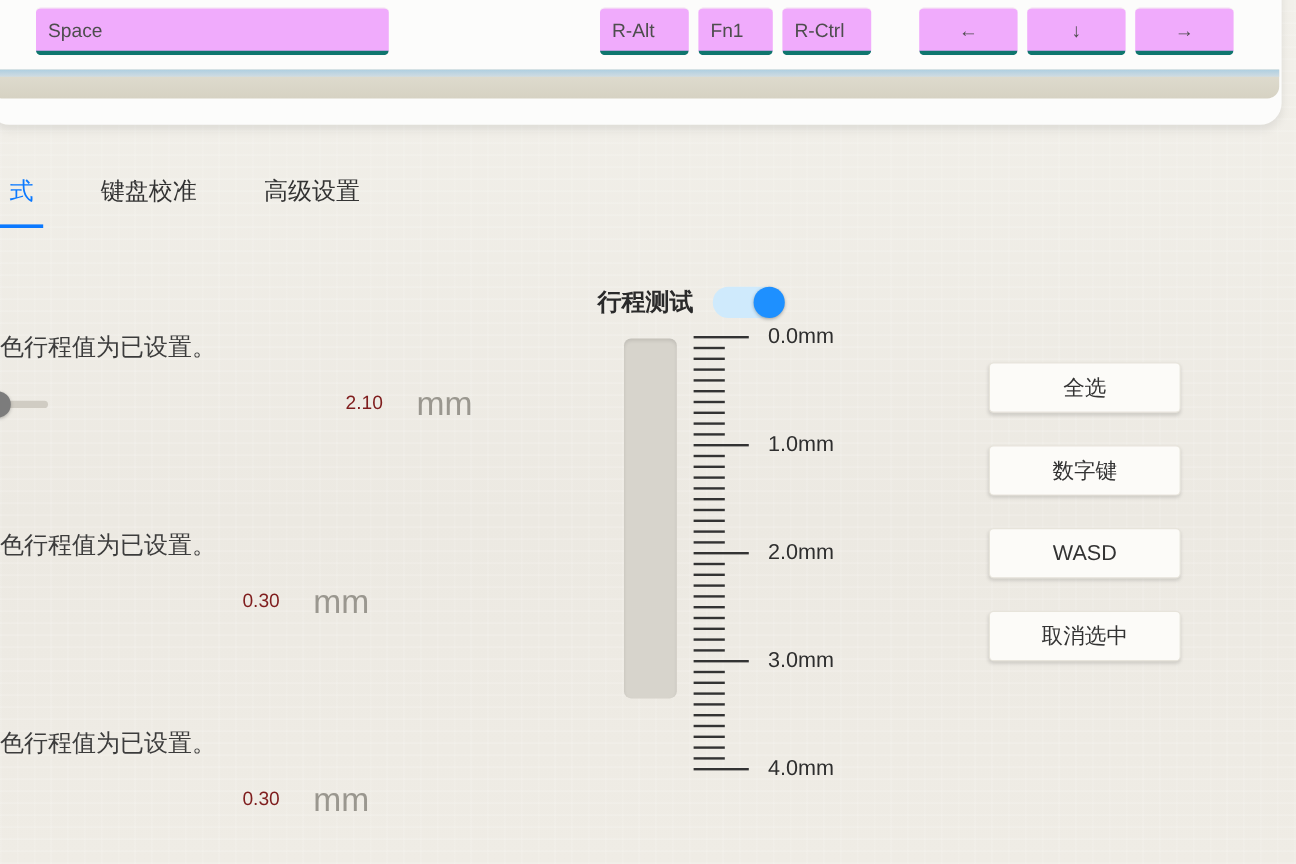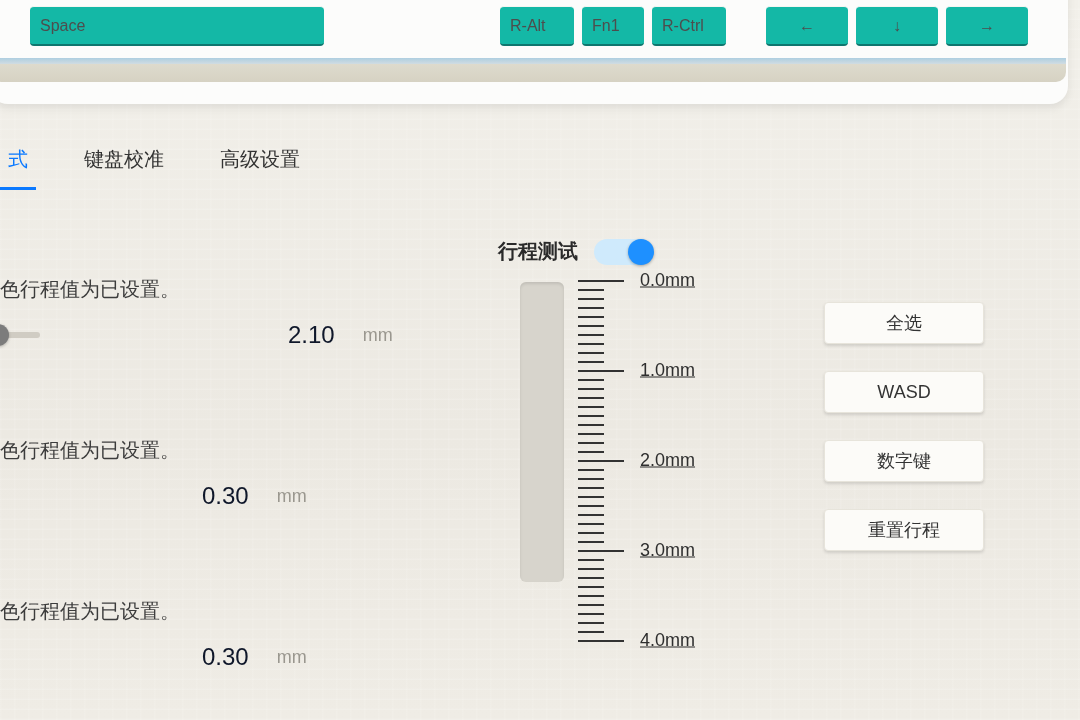--- a/index.html
+++ b/index.html
@@ -11,22 +11,22 @@
       repeating-linear-gradient(0deg,rgba(255,255,255,.15)0 1px,transparent 2px 10px),
       repeating-linear-gradient(90deg,rgba(255,255,255,.10)0 1px,transparent 2px 14px),
       linear-gradient(180deg,#f2f0ea,#ece9e2 60%,#efece5);
   }
 
   
   .kb-card{position:absolute;left:-10px;top:-56px;right:12px;height:160px;
     background:#fcfcfb;border-radius:18px;box-shadow:0 4px 8px rgba(0,0,0,.08);}
   .kb-row{position:absolute;left:40px;right:40px;bottom:58px;height:40px;display:flex;gap:8px;
     color:#5b5b5b;font-size:16px;align-items:center;}
-  .key{background:#14b8a6;border-top:1px solid #f6f5f1;border-bottom:2px solid #0f766e;
-    border-radius:4px;height:40px;display:flex;align-items:center;justify-content:flex-start;
+  .key{background:#f0abfc;border-top:1px solid #f6f5f1;border-bottom:4px solid #0f766e;
+    border-radius:4px;height:40px;display:flex;align-items:flex-end;justify-content:flex-start;
     padding:6px 10px;min-width:60px;color:#4d4d4d;}
   .key.space{flex:1;justify-content:flex-start;}
   .key.ralt{min-width:74px}
   .key.fn{min-width:62px}
   .key.rctrl{min-width:74px}
   .key.arrow{min-width:82px;justify-content:center}
   .kb-base{position:absolute;left:2px;right:2px;bottom:22px;height:24px;
     background:linear-gradient(180deg,#e0ddd0,#d6d2c3);border-radius:0 0 10px 10px;}
   .kb-base::after{content:"";position:absolute;left:0;right:0;top:0;height:6px;
     background:linear-gradient(180deg,#a9cde2,#cfdce4);opacity:.9;}
@@ -38,43 +38,43 @@
 
   
   .left-col{position:absolute;left:0;top:276px;width:440px;}
   .group{margin-bottom:88px;}
   .label{font-size:20px;color:#3c3c3c;margin-bottom:18px;}
   .slider-row{display:flex;align-items:center;gap:18px;}
   .track{position:relative;flex:0 0 260px;height:6px;background:#d0ccc3;border-radius:3px;}
   .thumb{position:absolute;left:-2px;top:50%;transform:translate(-50%,-50%);
     width:22px;height:22px;border-radius:50%;background:#7c7c7c;
     box-shadow:0 1px 3px rgba(0,0,0,.25);}
-  .value{font-size:24px;color:#0f172a;margin-left:2px;}
-  .unit{font-size:18px;color:#9a978f;margin-left:10px;}
+  .value{font-size:16px;color:#7f1d1d;margin-left:2px;}
+  .unit{font-size:28px;color:#9a978f;margin-left:10px;}
   .group1 .track{flex:0 0 40px}
   .group2 .slider-row,.group3 .slider-row{margin-left:200px;}
   .group1 .slider-row .value,.group1 .slider-row .unit{margin-left:230px}
   .group1 .slider-row .unit{margin-left:10px}
 
   
   .test-head{position:absolute;left:498px;top:238px;display:flex;align-items:center;gap:16px;justify-content:space-between;}
   .test-head .tlabel{font-size:20px;font-weight:700;color:#2a2a2a;}
   .toggle{width:58px;height:26px;background:#cfeafc;border-radius:13px;position:relative;cursor:pointer;}
   .toggle .knob{position:absolute;right:-2px;top:50%;transform:translate(0,-50%);
     width:26px;height:26px;border-radius:50%;background:#1e90ff;box-shadow:0 1px 3px rgba(0,0,0,.3);}
 
   
   .ruler-wrap{position:absolute;left:520px;top:280px;width:220px;height:380px;}
   .key-column{position:absolute;left:0;top:2px;width:44px;height:300px;background:#d7d4cc;border-radius:6px;
     box-shadow:inset 0 2px 3px rgba(0,0,0,.1);}
   .ticks{position:absolute;left:58px;top:0;width:80px;height:360px;}
   .tick{position:absolute;left:0;height:2px;background:#333;width:26px;}
   .tick.major{width:46px;height:2.4px}
   .scale-labels{position:absolute;left:120px;top:0;height:360px;font-size:18px;color:#2e2e2e;}
-  .scale-labels div{position:absolute;transform:translateY(-50%);left:0;text-decoration:underline;}
+  .scale-labels div{position:absolute;transform:translateY(-50%);left:0;}
 
   
   .btn-col{position:absolute;right:96px;top:302px;width:160px;display:flex;flex-direction:column;gap:27px;}
   .btn{height:42px;background:#fcfbf8;border:1px solid #e7e4db;border-radius:4px;
     box-shadow:0 2px 3px rgba(0,0,0,.12);display:flex;align-items:center;justify-content:center;
     font-size:18px;color:#333;cursor:pointer;}
 </style>
 </head>
 <body>
 
@@ -199,21 +199,21 @@
     <div style="top:75%">3.0mm</div>
     <div style="top:100%">4.0mm</div>
   </div>
 </div>
 
 <div class="btn-col">
   <div class="btn">
       <span>全选</span>
     </div>
   <div class="btn">
+      <span>数字键</span>
+    </div>
+  <div class="btn">
       <span>WASD</span>
     </div>
   <div class="btn">
-      <span>数字键</span>
-    </div>
-  <div class="btn">
-      <span>重置行程</span>
+      <span>取消选中</span>
     </div>
 </div>
 
 </body></html>

